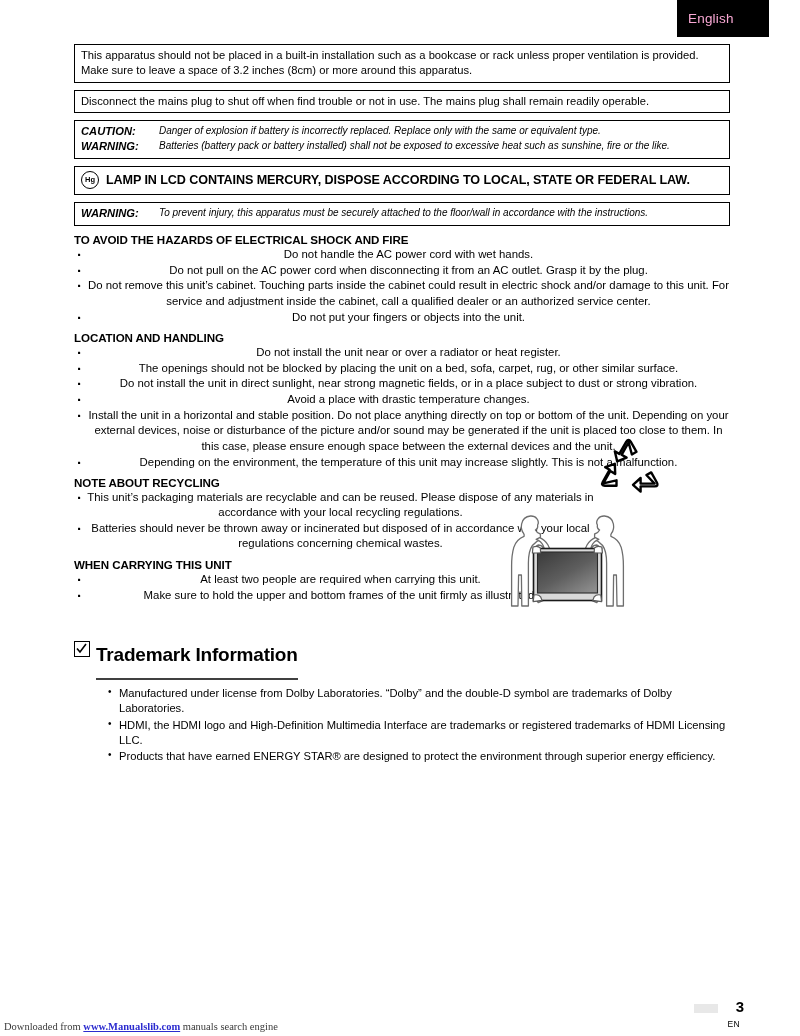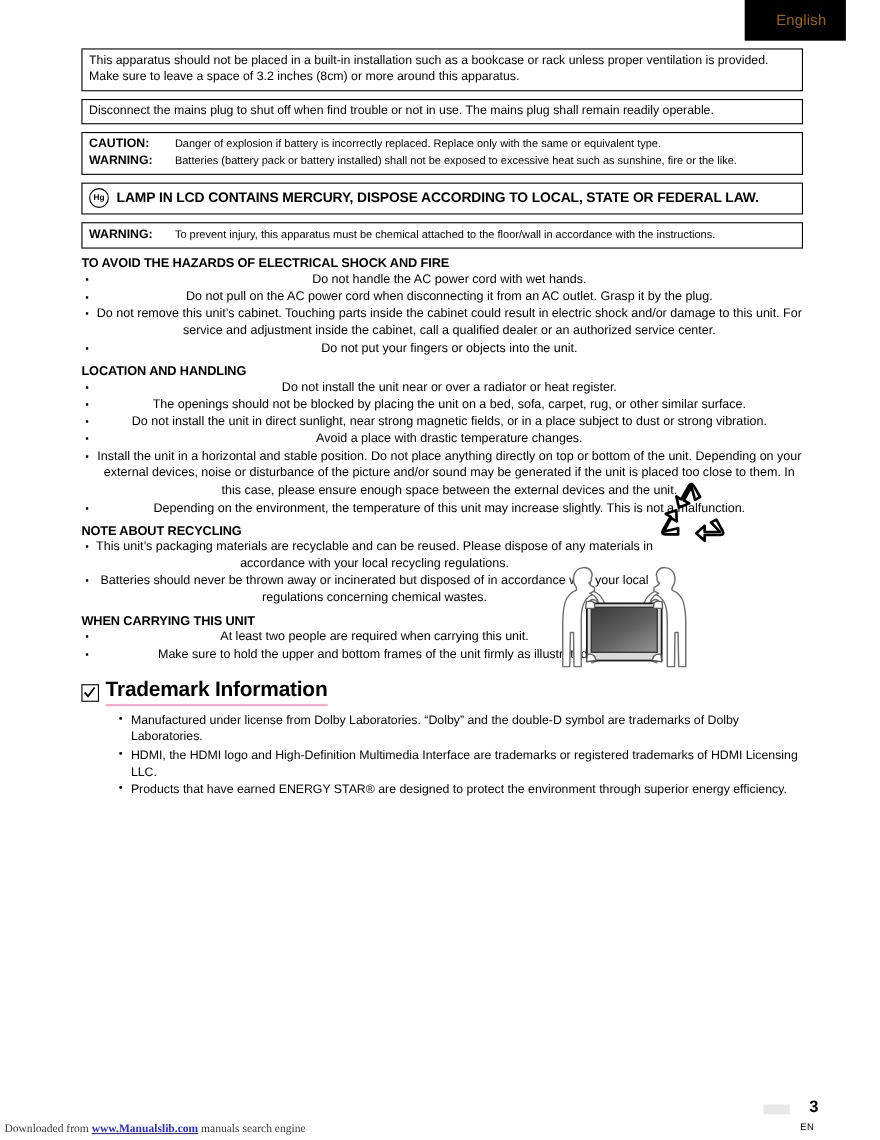--- a/index.html
+++ b/index.html
@@ -17,28 +17,27 @@
   }
 
   
   .lang-tab {
     position: absolute;
     top: 0;
     left: 677px;
     width: 92px;
     height: 37px;
     background: #000000;
-    color: #a16207;
+    color: #f9a8d4;
     font-size: 13.5px;
     display: flex;
     align-items: center;
     padding-left: 11px;
     box-sizing: border-box;
     letter-spacing: 0.2px;
-    justify-content: center;
   }
 
   
   .page {
     position: absolute;
     left: 74px;
     top: 44px;
     width: 656px;
   }
 
@@ -46,21 +45,21 @@
   .notice {
     border: 1.6px solid #000;
     padding: 3px 6px 4px 6px;
     margin-bottom: 7px;
     font-size: 11.2px;
     line-height: 1.32;
     box-sizing: border-box;
   }
   .notice p { margin: 0; }
 
-  .kv { display: flex; align-items: center; }
+  .kv { display: flex; align-items: flex-start; font-style: italic; }
   .kv .k {
     font-weight: bold;
     width: 66px;
     flex: 0 0 66px;
     font-size: 11.2px;
   }
   .kv .v { flex: 1; font-size: 10px; padding-left: 12px; }
 
   
   .notice-hg {
@@ -155,23 +154,24 @@
     width: 14px;
     height: 14px;
     border: 1.4px solid #000;
     position: relative;
     flex: 0 0 auto;
   }
   .tm-check svg { position: absolute; left: 1px; top: 1px; }
   .tm-title {
     font-size: 19px;
     font-weight: bold;
-    border-bottom: 2px solid #f9a8d4;
-    padding-bottom: 1px;
+    border-bottom: 2px solid #404040;
+    padding-bottom: 12px;
     letter-spacing: -0.2px;
+    margin-top: 27px;
   }
   ul.tm-bullets {
     list-style: none;
     margin: 0;
     padding: 0 0 0 34px;
   }
   ul.tm-bullets li {
     position: relative;
     padding-left: 11px;
     font-size: 11.2px;
@@ -255,21 +255,21 @@
   </div>
 
   <div class="notice notice-hg">
     <span class="hg-badge">Hg</span>
     <span class="hg-text">LAMP IN LCD CONTAINS MERCURY, DISPOSE ACCORDING TO LOCAL, STATE OR FEDERAL LAW.</span>
   </div>
 
   <div class="notice">
     <div class="kv">
       <span class="k">WARNING:</span>
-      <span class="v">To prevent injury, this apparatus must be chemical attached to the floor/wall in accordance with the instructions.</span>
+      <span class="v">To prevent injury, this apparatus must be securely attached to the floor/wall in accordance with the instructions.</span>
     </div>
   </div>
 
   <div class="sec-head">TO AVOID THE HAZARDS OF ELECTRICAL SHOCK AND FIRE</div>
   <ul class="bullets">
     <li>Do not handle the AC power cord with wet hands.</li>
     <li>Do not pull on the AC power cord when disconnecting it from an AC outlet. Grasp it by the plug.</li>
     <li>Do not remove this unit’s cabinet. Touching parts inside the cabinet could result in electric shock and/or damage to this unit. For service and adjustment inside the cabinet, call a qualified dealer or an authorized service center.</li>
     <li>Do not put your fingers or objects into the unit.</li>
   </ul>

